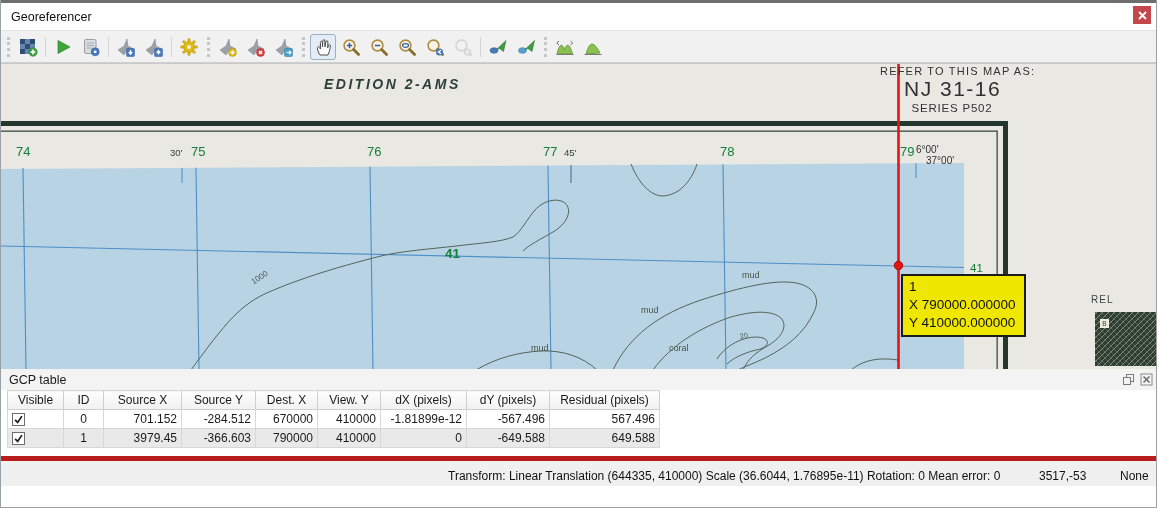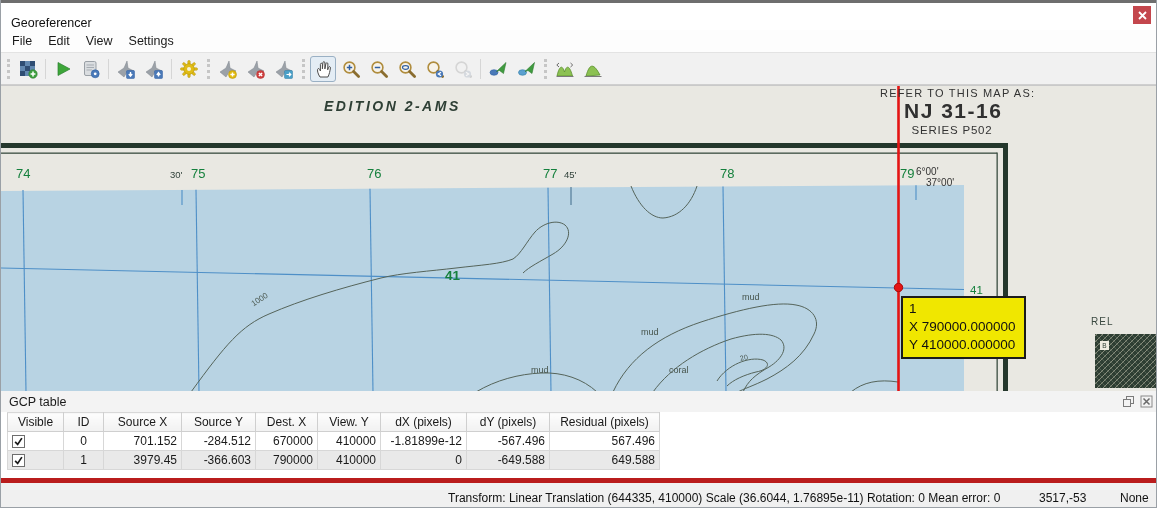--- a/index.html
+++ b/index.html
@@ -1,21 +1,21 @@
 <!DOCTYPE html>
 <html><head>
 <meta charset="utf-8">
 <style>
   * { margin:0; padding:0; box-sizing:border-box; }
   html,body { width:1157px; height:508px; }
   body { font-family:"Liberation Sans", sans-serif; font-size:12px; color:#1a1a1a; background:#fff; }
   #window { position:relative; width:1157px; height:508px; border:1px solid #9aa0a6; border-top:none; overflow:hidden; background:#fff; }
   
   #topstrip { height:3px; background:#6e6e6e; }
-  #titlebar { position:relative; height:27px; background:#ffffff; display:flex; align-items:flex-end; }
+  #titlebar { position:relative; height:27px; background:#ffffff; display:flex; align-items:center; }
   #titlebar .title { margin-left:10px; font-size:12.5px; color:#111; }
   #close-btn { position:absolute; right:5px; top:3px; width:18px; height:18px; background:#c4474d; display:flex; align-items:center; justify-content:center; cursor:default; }
   
   #menubar { height:22px; background:#fdfdfd; display:flex; align-items:center; padding-left:3px; }
   .menu-item { padding:3px 8px; font-size:12.5px; }
   
   #toolbar { height:33px; background:#f1f1f1; border-top:1px solid #e3e3e3; border-bottom:1px solid #cfcfcf; display:flex; align-items:center; padding-left:2px; }
   .grip { width:0; height:20px; border-left:3px dotted #c6c6c6; margin:0 4px; }
   .tsep { width:1px; height:20px; background:#d6d6d6; margin:0 3px; }
   .tbtn { width:26px; height:26px; display:flex; align-items:center; justify-content:center; border-radius:3px; margin:0 1px; }
@@ -56,26 +56,20 @@
 
   <div id="titlebar">
     <span class="title">Georeferencer</span>
     <div id="close-btn">
       <svg width="9" height="9" viewBox="0 0 9 9">
           <path d="M1,1 L8,8 M8,1 L1,8" stroke="#fff" stroke-width="1.8"></path>
         </svg>
     </div>
   </div>
 
-  <div id="menubar">
-    <span class="menu-item">File</span>
-    <span class="menu-item">Edit</span>
-    <span class="menu-item">View</span>
-    <span class="menu-item">Settings</span>
-  </div>
 
   <div id="toolbar">
     <div class="grip"></div>
     <div class="tbtn">
       <svg width="20" height="20" viewBox="0 0 20 20">
         <rect x="2" y="2" width="5" height="5" fill="#2f4d73"></rect>
           <rect x="7" y="2" width="5" height="5" fill="#6288b0"></rect>
           <rect x="12" y="2" width="5" height="5" fill="#2f4d73"></rect>
         <rect x="2" y="7" width="5" height="5" fill="#6288b0"></rect>
           <rect x="7" y="7" width="5" height="5" fill="#2f4d73"></rect>
@@ -263,21 +257,21 @@
       <rect x="995.5" y="66.5" width="1.3" height="239.5" fill="#3a4c40"></rect>
 
       <rect x="1094" y="248" width="64" height="54" fill="url(#hatch)"></rect>
 
       <line x1="897.5" y1="0" x2="897.5" y2="306" stroke="#e41414" stroke-width="2.6"></line>
       <circle cx="897.5" cy="201.5" r="4.2" fill="#e41414" stroke="#a80c0c" stroke-width="1"></circle>
     </svg>
 
     <span class="mlabel" style="left:323px;top:13px;font-size:14px;font-weight:bold;font-style:italic;letter-spacing:2.5px;color:#2e3f35;">EDITION 2-AMS</span>
     <span class="mlabel" style="left:879px;top:2px;font-size:11px;letter-spacing:1.2px;color:#333;">REFER TO THIS MAP AS:</span>
-    <span class="mlabel" style="left:903px;top:14px;width:96px;text-align:left;font-size:21px;letter-spacing:1.5px;color:#303030;font-weight:bold;">NJ 31-16</span>
+    <span class="mlabel" style="left:903px;top:14px;width:96px;text-align:left;font-size:21px;letter-spacing:1.5px;color:#303030;">NJ 31-16</span>
     <span class="mlabel" style="left:903px;top:39px;width:96px;text-align:center;font-size:11.5px;letter-spacing:.8px;color:#333;">SERIES P502</span>
     <span class="mlabel blue" style="left:15px;top:81px;font-size:13px;">74</span>
     <span class="mlabel blue" style="left:190px;top:81px;font-size:13px;">75</span>
     <span class="mlabel blue" style="left:366px;top:81px;font-size:13px;">76</span>
     <span class="mlabel blue" style="left:542px;top:81px;font-size:13px;">77</span>
     <span class="mlabel blue" style="left:719px;top:81px;font-size:13px;">78</span>
     <span class="mlabel blue" style="left:899px;top:81px;font-size:13px;">79</span>
     <span class="mlabel mapdark" style="left:169px;top:84px;font-size:9.5px;">30'</span>
     <span class="mlabel mapdark" style="left:563px;top:84px;font-size:9.5px;">45'</span>
     <span class="mlabel" style="left:915px;top:81px;font-size:10px;color:#333;">6°00'</span>

